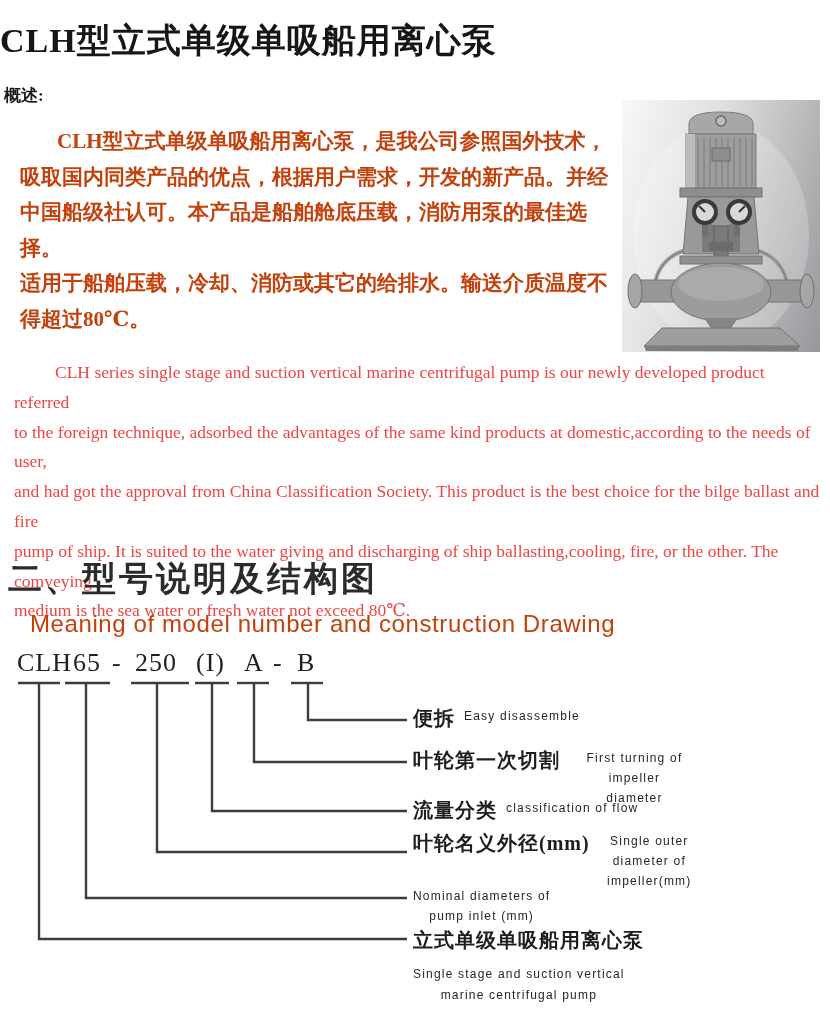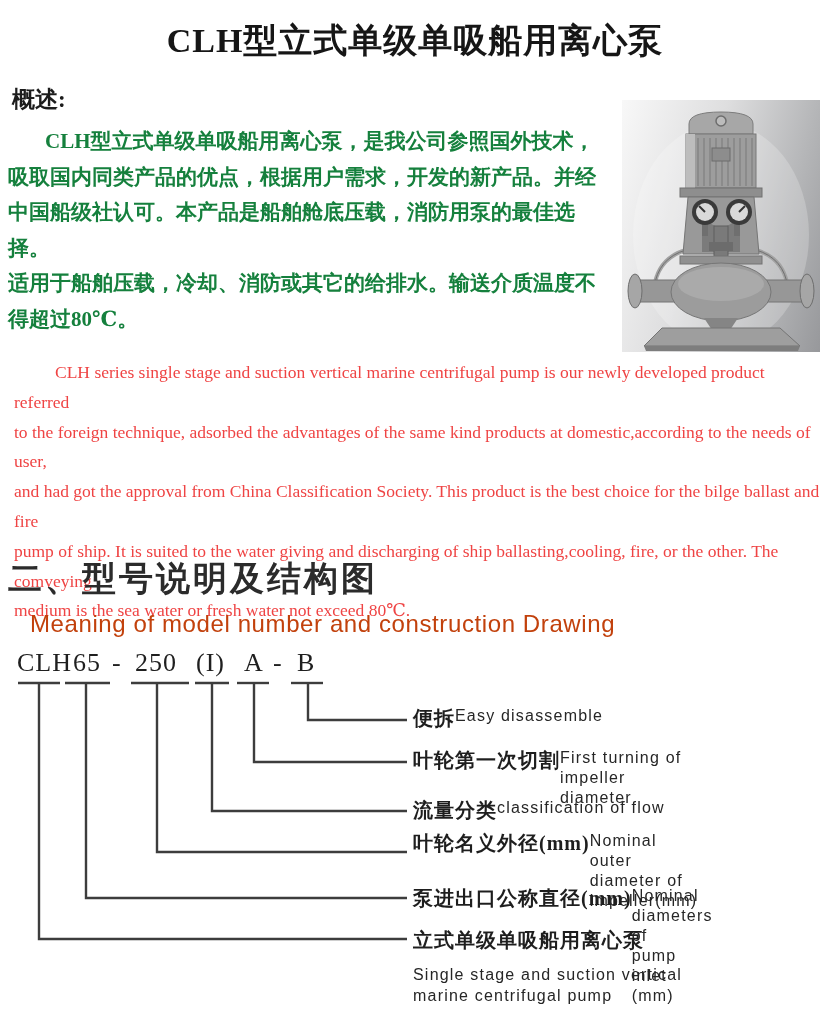--- a/index.html
+++ b/index.html
@@ -6,33 +6,32 @@
   .page{
     position:relative;
     width:830px;height:1028px;
     background:#ffffff;
     overflow:hidden;
     font-family:"Liberation Serif","DejaVu Serif",serif;
     color:#1c1c1c;
   }
   .doc-title{
     position:absolute;top:18px;left:0;width:100%;
-    text-align:center;
     font-size:34px;font-weight:700;letter-spacing:1px;
     color:#161616;
   }
   .overview-heading{
-    position:absolute;left:12px;top:84px;
-    font-size:23px;font-weight:700;
+    position:absolute;left:4px;top:84px;
+    font-size:17px;font-weight:700;
   }
   .para-zh{
-    position:absolute;left:8px;top:124px;width:608px;
+    position:absolute;left:20px;top:124px;width:608px;
     font-size:21px;font-weight:700;line-height:35.5px;
     white-space:pre-line;text-indent:37px;
-    color:#15803d;
+    color:#c2410c;
   }
   .para-en{
     position:absolute;left:14px;top:358px;width:806px;
     font-size:17.5px;line-height:29.8px;
     white-space:pre-line;text-indent:41px;
     color:#ef4444;
   }
   .section-heading-zh{
     position:absolute;left:8px;top:556px;
     font-family:"Liberation Sans","DejaVu Sans",sans-serif;
@@ -49,31 +48,31 @@
     position:absolute;left:0;top:648px;width:700px;height:380px;
   }
   .diag-lines{position:absolute;left:0;top:0;}
   .code-part{
     position:absolute;top:2px;
     font-size:26px;font-weight:500;color:#1f1f1f;
     letter-spacing:1px;line-height:26px;
   }
   .label-row{
     position:absolute;left:413px;
-    display:flex;align-items:flex-start;
+    display:flex;gap:9px;align-items:flex-start;
   }
   .label-row.col{flex-direction:column;gap:12px;}
   .label-zh{
     font-size:20px;font-weight:700;letter-spacing:1px;
     white-space:nowrap;color:#1e1e1e;line-height:24px;
   }
   .label-en{
     font-family:"Liberation Sans","DejaVu Sans",sans-serif;
-    font-size:16px;letter-spacing:1.2px;line-height:20px;
-    white-space:pre-line;color:#262626;
+    font-size:12px;letter-spacing:1.2px;line-height:20px;
+    white-space:pre-line;color:#262626;text-align:center;
   }
   .label-row.col .label-en{line-height:21px;}
   .photo{
     position:absolute;left:622px;top:100px;width:198px;height:252px;
     background:linear-gradient(105deg,#f8f8f8 0%,#dededf 40%,#b4b5b7 75%,#97989b 100%);
   }
   .photo svg{display:block;}
 </style>
 </head>
 <body>
@@ -200,26 +199,25 @@
 diameter</span>
     </div>
 
     <div class="label-row" style="top:150px">
       <span class="label-zh">流量分类</span>
       <span class="label-en">classification of flow</span>
     </div>
 
     <div class="label-row" style="top:183px">
       <span class="label-zh">叶轮名义外径(mm)</span>
-      <span class="label-en">Nominal outer diameter of
+      <span class="label-en">Single outer diameter of
 impeller(mm)</span>
     </div>
 
     <div class="label-row" style="top:238px">
-      <span class="label-zh">泵进出口公称直径(mm)</span>
       <span class="label-en">Nominal diameters of
 pump inlet (mm)</span>
     </div>
 
     <div class="label-row col" style="top:280px">
       <span class="label-zh">立式单级单吸船用离心泵</span>
       <span class="label-en">Single stage and suction vertical
 marine centrifugal pump</span>
     </div>
 

